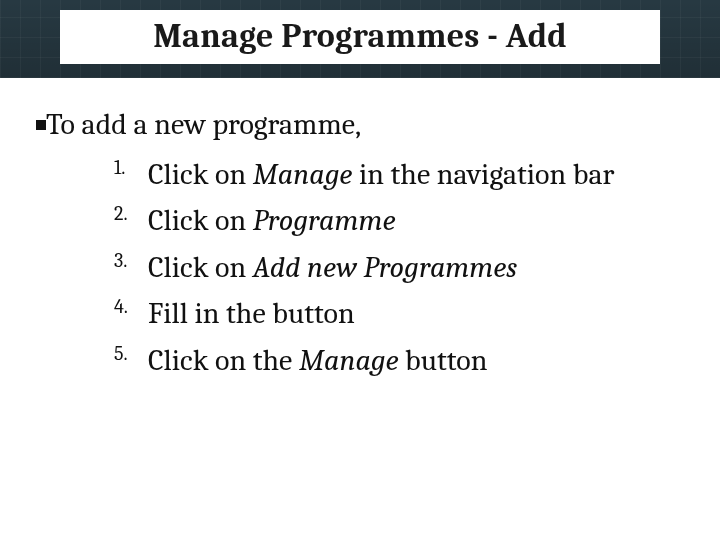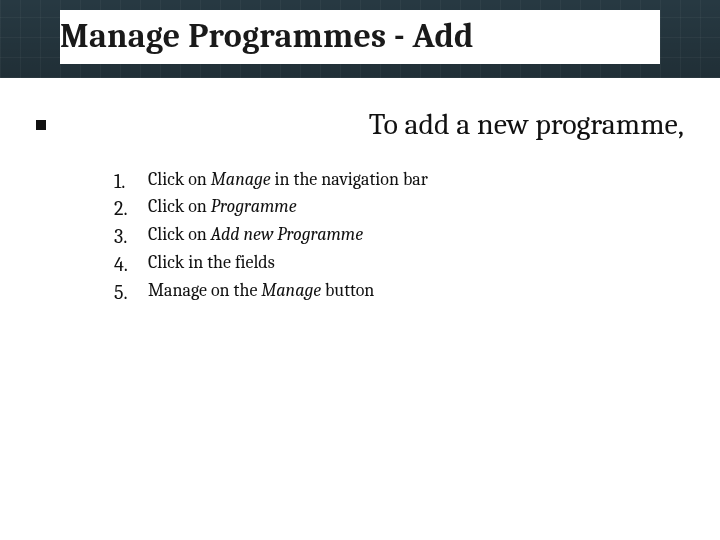--- a/index.html
+++ b/index.html
@@ -17,56 +17,56 @@
       repeating-linear-gradient(0deg,  rgba(255,255,255,0.04) 0 1px, transparent 1px 20px),
       repeating-linear-gradient(90deg, rgba(255,255,255,0.04) 0 1px, transparent 1px 20px),
       linear-gradient(180deg, rgba(0,0,0,0.0) 0%, rgba(0,0,0,0.18) 100%);
   }
   .title-stripe {
     margin: 0 auto;
     position: relative;
     top: 10px;
     width: 600px;
     background: #ffffff;
+    text-align: center;
     padding: 6px 0 8px 0;
   }
   .title-stripe h1 {
     font-size: 34px;
     font-weight: 700;
     color: #1a1a1a;
     letter-spacing: 0.2px;
   }
   .content {
     padding: 28px 36px 0 36px;
   }
   .lead-row {
     display: flex;
     align-items: flex-start;
-    margin-bottom: 22px;
-    justify-content: space-between;
+    margin-bottom: 8px;
   }
   .bullet {
     width: 10px;
     height: 10px;
     background: #111;
     margin-top: 14px;
     flex: 0 0 auto;
   }
   .lead-text {
     font-size: 30px;
     line-height: 1.25;
   }
   ol.steps {
     list-style: none;
     margin-left: 78px;
     counter-reset: step;
   }
   ol.steps li {
     counter-increment: step;
-    font-size: 18px;
+    font-size: 30px;
     line-height: 1.55;
     position: relative;
     padding-left: 34px;
   }
   ol.steps li::before {
     content: counter(step) ".";
     position: absolute;
     left: 0;
     top: 0;
     font-size: 20px;
@@ -89,22 +89,22 @@
   </div>
 
   <ol class="steps">
     <li>
       <span>Click on </span><span class="step-em">Manage</span><span> in the navigation bar</span>
     </li>
     <li>
       <span>Click on </span><span class="step-em">Programme</span><span></span>
     </li>
     <li>
-      <span>Click on </span><span class="step-em">Add new Programme</span><span></span>
+      <span>Click on </span><span class="step-em">Add new Programmes</span><span></span>
     </li>
     <li>
-      <span>Click in the fields</span><span class="step-em"></span><span></span>
+      <span>Fill in the button</span><span class="step-em"></span><span></span>
     </li>
     <li>
-      <span>Manage on the </span><span class="step-em">Manage</span><span> button</span>
+      <span>Click on the </span><span class="step-em">Manage</span><span> button</span>
     </li>
   </ol>
 </div>
 
 </body></html>

